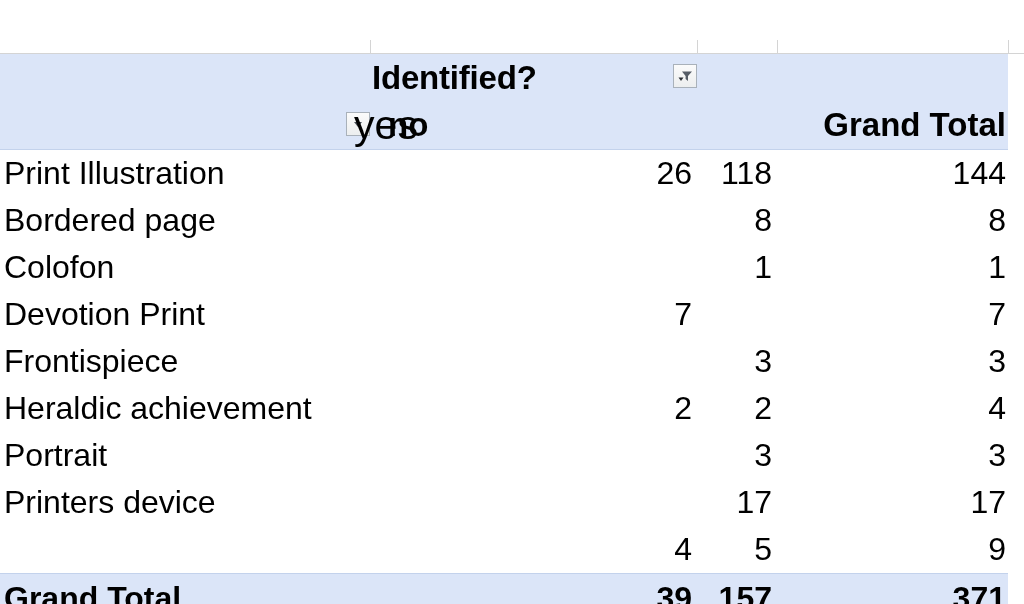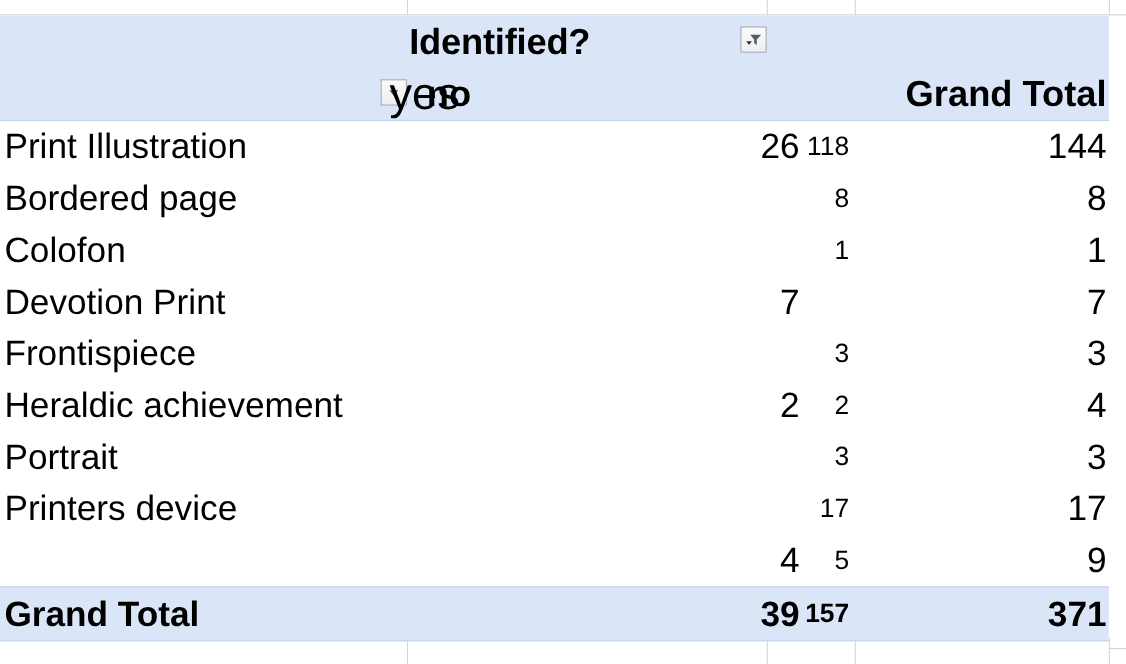--- a/index.html
+++ b/index.html
@@ -14,20 +14,21 @@
     font-family: "Liberation Sans", sans-serif;
     color: #000000;
   }
 
   
   .sheet {
     position: relative;
     width: 1024px;
     height: 472px;
     background: #ffffff;
+    margin-top: 40px;
   }
 
   
   .gridline-v {
     position: absolute;
     width: 1px;
     background: #d4d4d4;
   }
   .gridline-h {
     position: absolute;
@@ -152,29 +153,28 @@
     white-space: nowrap;
   }
   .cell-no {
     position: absolute;
     left: 0;
     width: 692px;
     top: 0;
     text-align: right;
     font-size: 32px;
     line-height: 47px;
-    padding-left: 35px;
   }
   .cell-yes {
     position: absolute;
     left: 0;
     width: 772px;
     top: 0;
     text-align: right;
-    font-size: 24px;
+    font-size: 32px;
     line-height: 47px;
   }
   .cell-total {
     position: absolute;
     left: 0;
     width: 1006px;
     top: 0;
     text-align: right;
     font-size: 32px;
     line-height: 47px;

